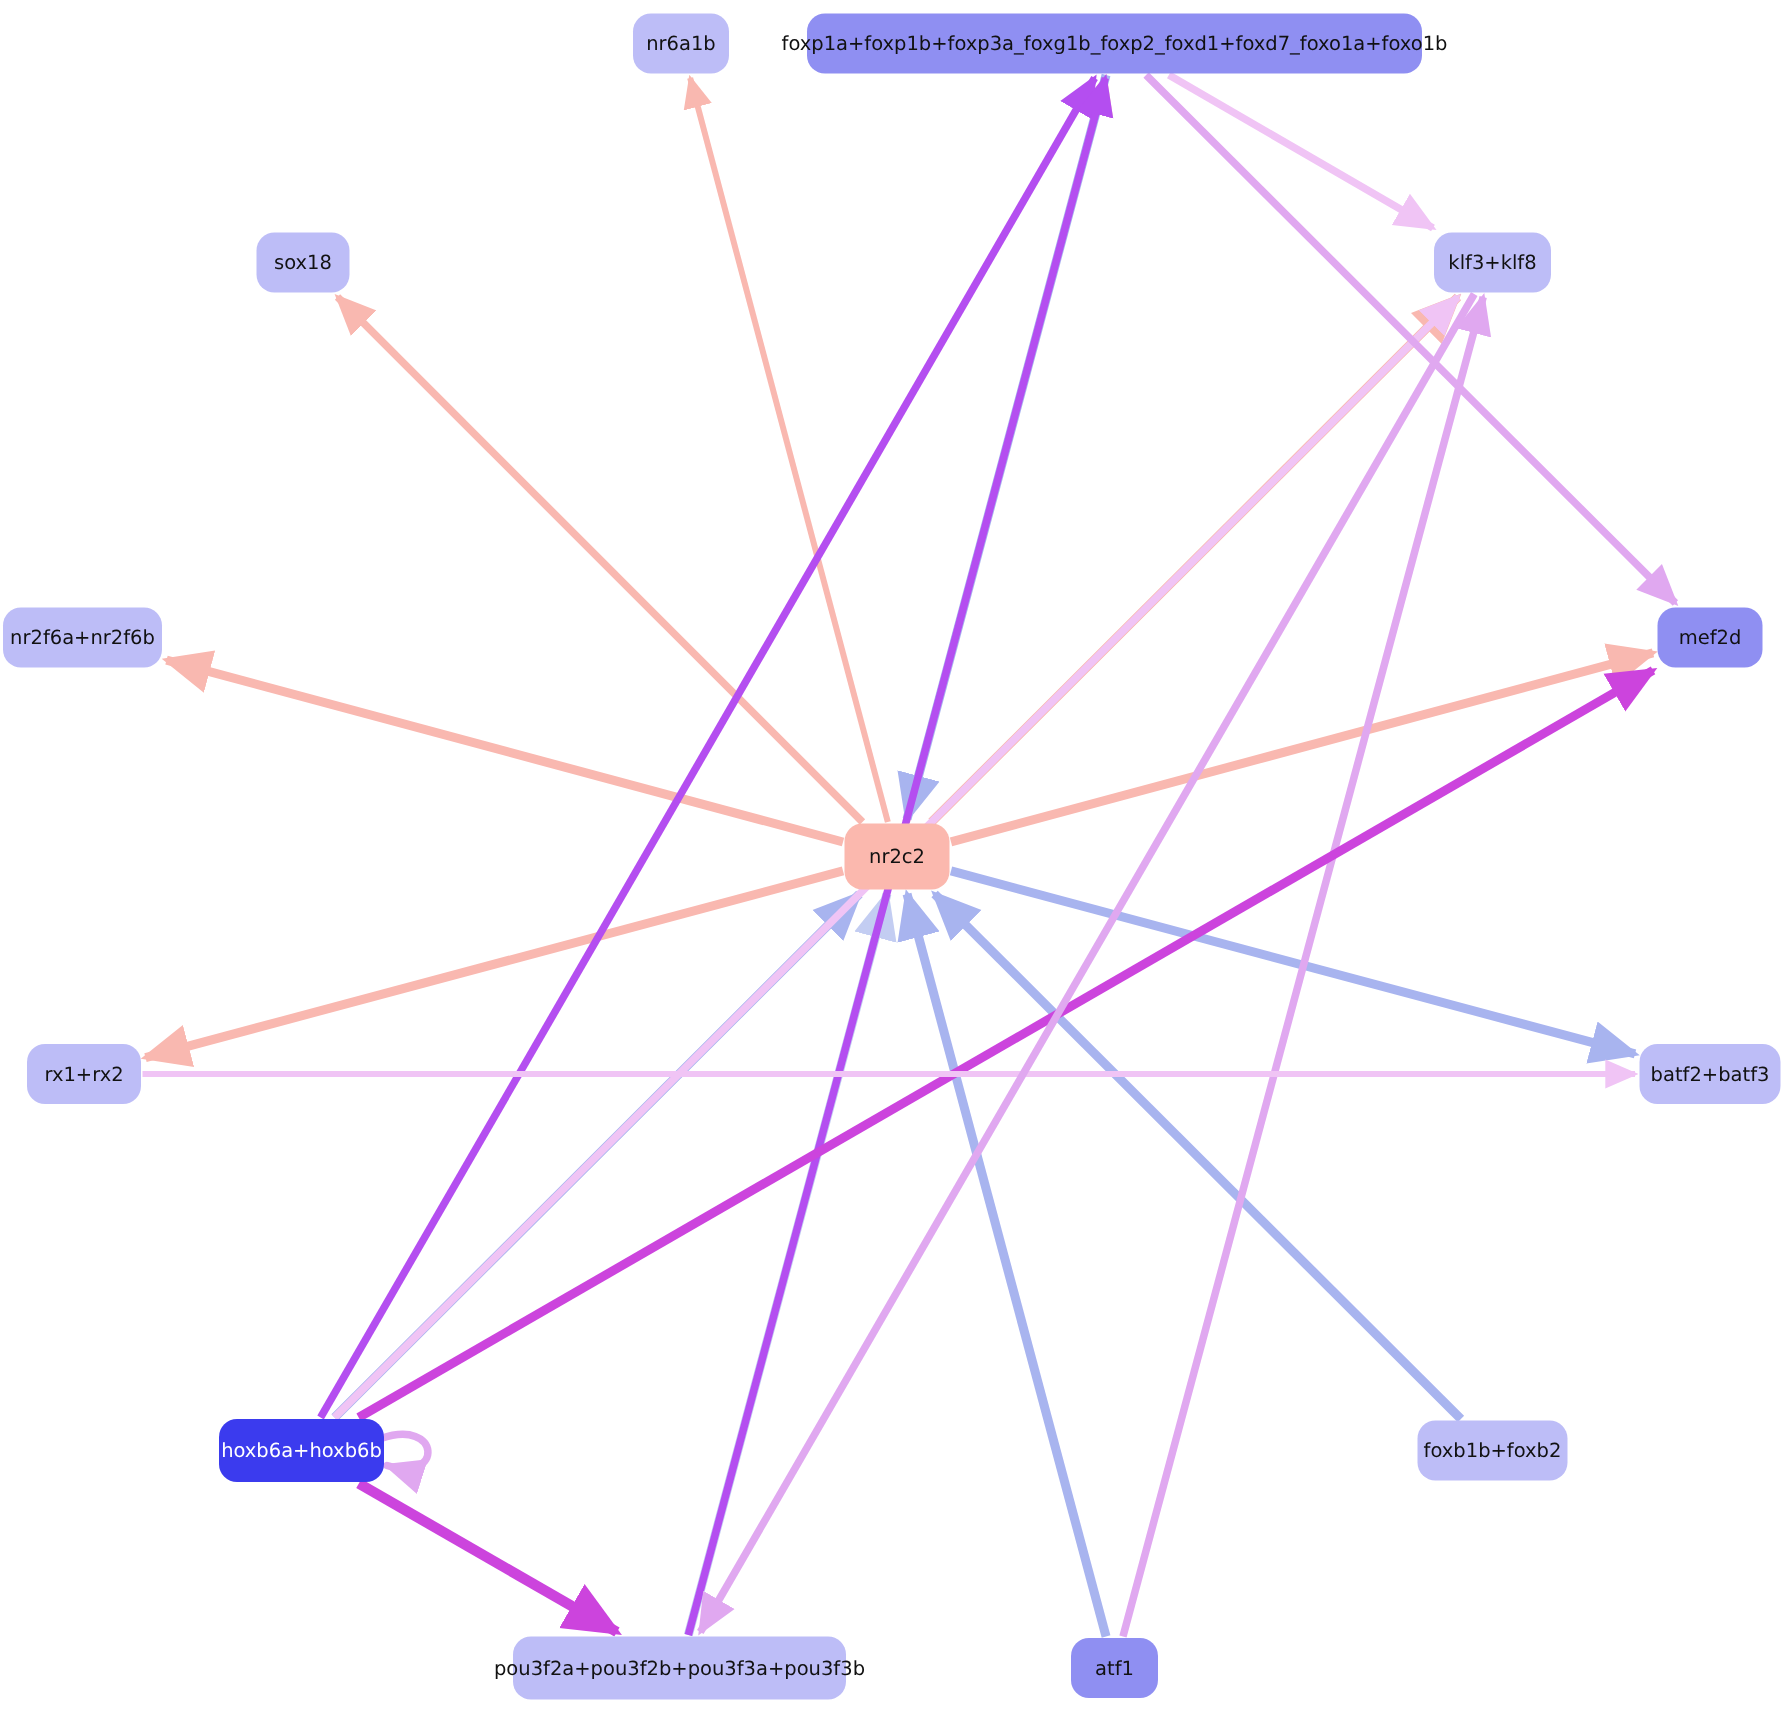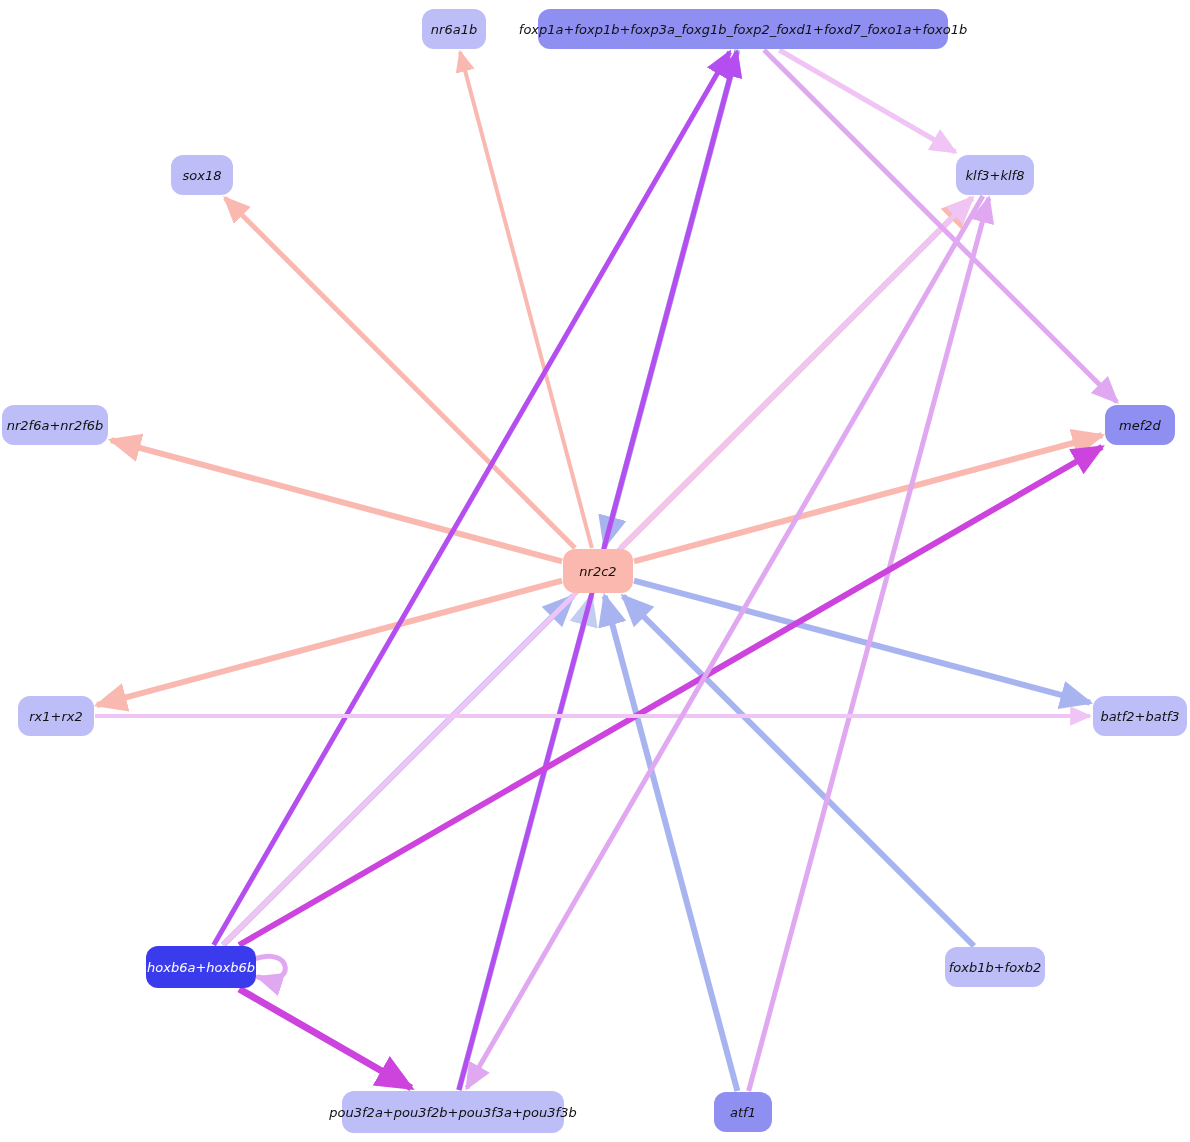--- a/index.html
+++ b/index.html
@@ -1,17 +1,17 @@
 <!DOCTYPE html>
 <html><head>
 <meta charset="utf-8">
 <style>
   html,body{margin:0;padding:0;background:#ffffff;}
   body{width:1190px;height:1142px;font-family:"DejaVu Sans",sans-serif;}
-  #stage{position:relative;width:1190px;height:1142px;overflow:hidden;background:#fff;font-style:italic;}
+  #stage{position:relative;width:1190px;height:1142px;overflow:hidden;background:#fff;}
   svg#net{position:absolute;left:0;top:0;width:1190px;height:1142px;}
   .node-label{font-family:"DejaVu Sans",sans-serif;font-size:13px;dominant-baseline:middle;text-anchor:middle;}
 </style>
 </head>
 <body>
 
 <div id="stage">
   <svg id="net" viewBox="0 0 1190 1142">
     <defs id="arrow-defs">
         <marker id="ah0" viewBox="0 0 10 10" refX="9" refY="5" markerWidth="5.5" markerHeight="5.5" orient="auto-start-reverse" markerUnits="strokeWidth">

